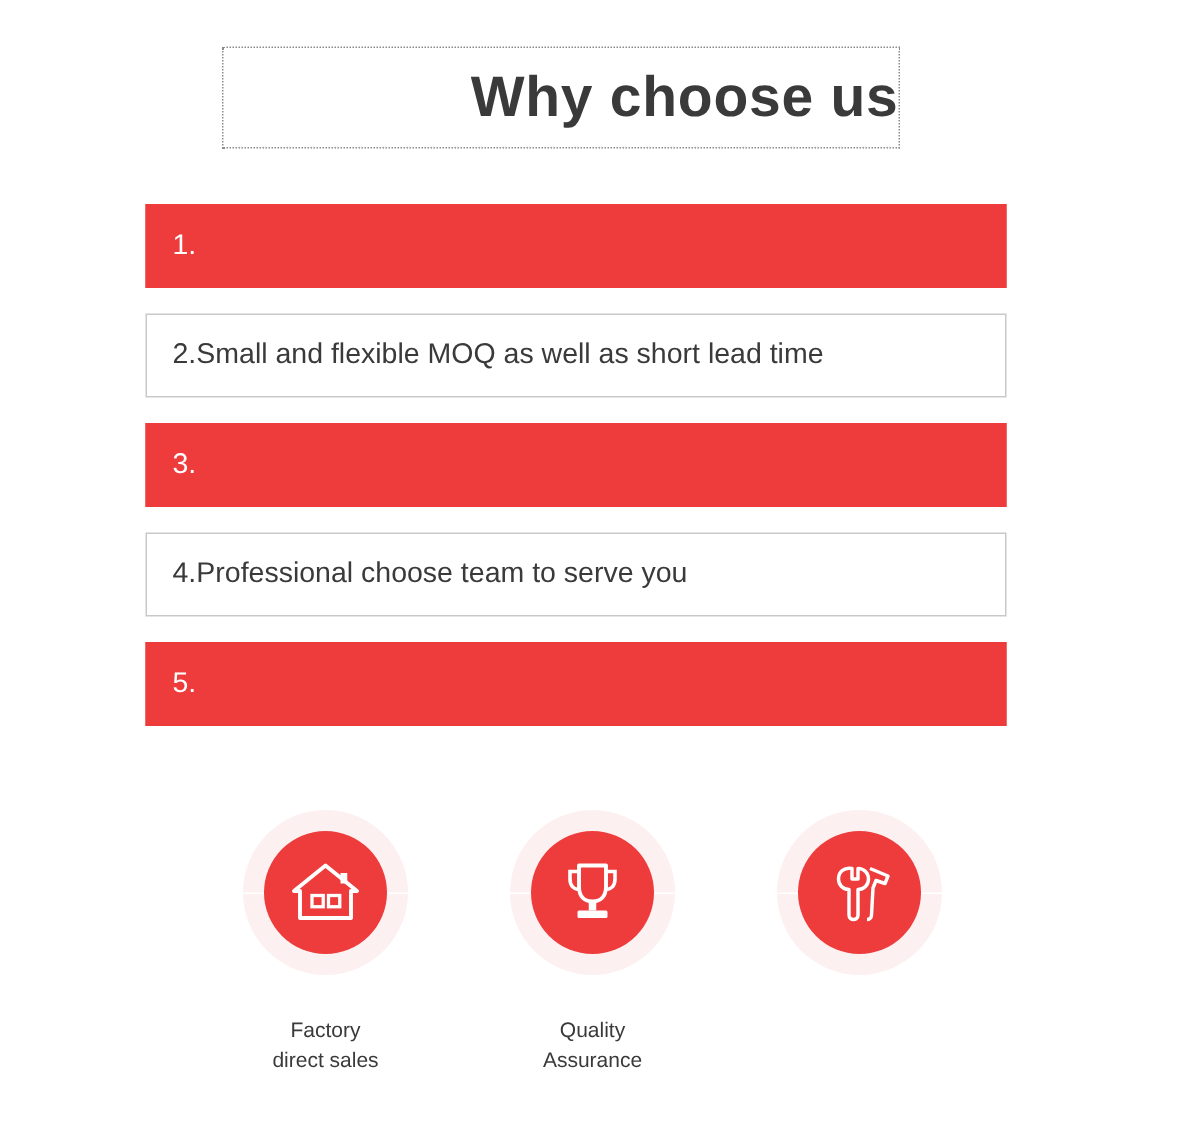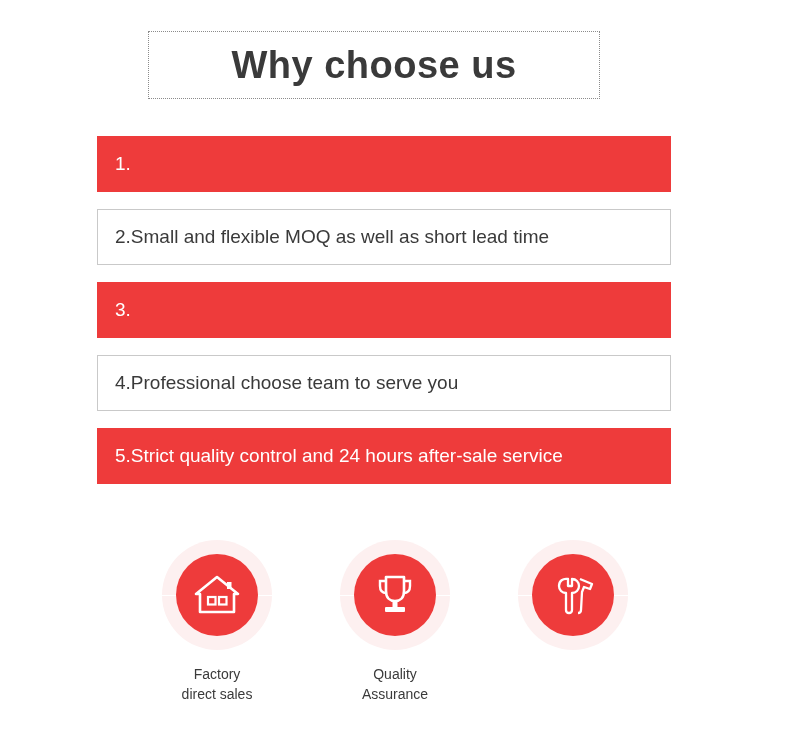--- a/index.html
+++ b/index.html
@@ -23,21 +23,21 @@
   .title-box {
     position: absolute;
     left: 148px;
     top: 31px;
     width: 452px;
     height: 68px;
     border: 1px dotted #8b8b8b;
     box-sizing: border-box;
     display: flex;
     align-items: center;
-    justify-content: center;
+    justify-content: flex-end;
   }
   .title-text {
     font-size: 38px;
     font-weight: bold;
     color: #3a3a3a;
     letter-spacing: 0.5px;
     line-height: 1;
   }
 
   
@@ -113,21 +113,21 @@
     display: flex;
     align-items: center;
     justify-content: center;
     position: relative;
     z-index: 2;
   }
   .badge-circle-inner svg {
     display: block;
   }
   .badge-label {
-    margin-top: 14px;
+    margin-top: 26px;
     font-size: 14px;
     color: #3a3a3a;
     text-align: center;
     line-height: 1.45;
   }
 </style>
 </head>
 <body>
 
 <div class="page">
@@ -151,21 +151,20 @@
       <span class="num">3.</span>
     </div>
 
     <div class="row outline">
       <span class="num">4.</span>
       <span>Professional choose team to serve you</span>
     </div>
 
     <div class="row filled">
       <span class="num">5.</span>
-      <span>Strict quality control and 24 hours after-sale service</span>
     </div>
 
   </div>
 
   <div class="badges">
 
     <div class="badge">
       <div class="badge-circle-outer">
         <div class="badge-circle-inner">
           <span>

